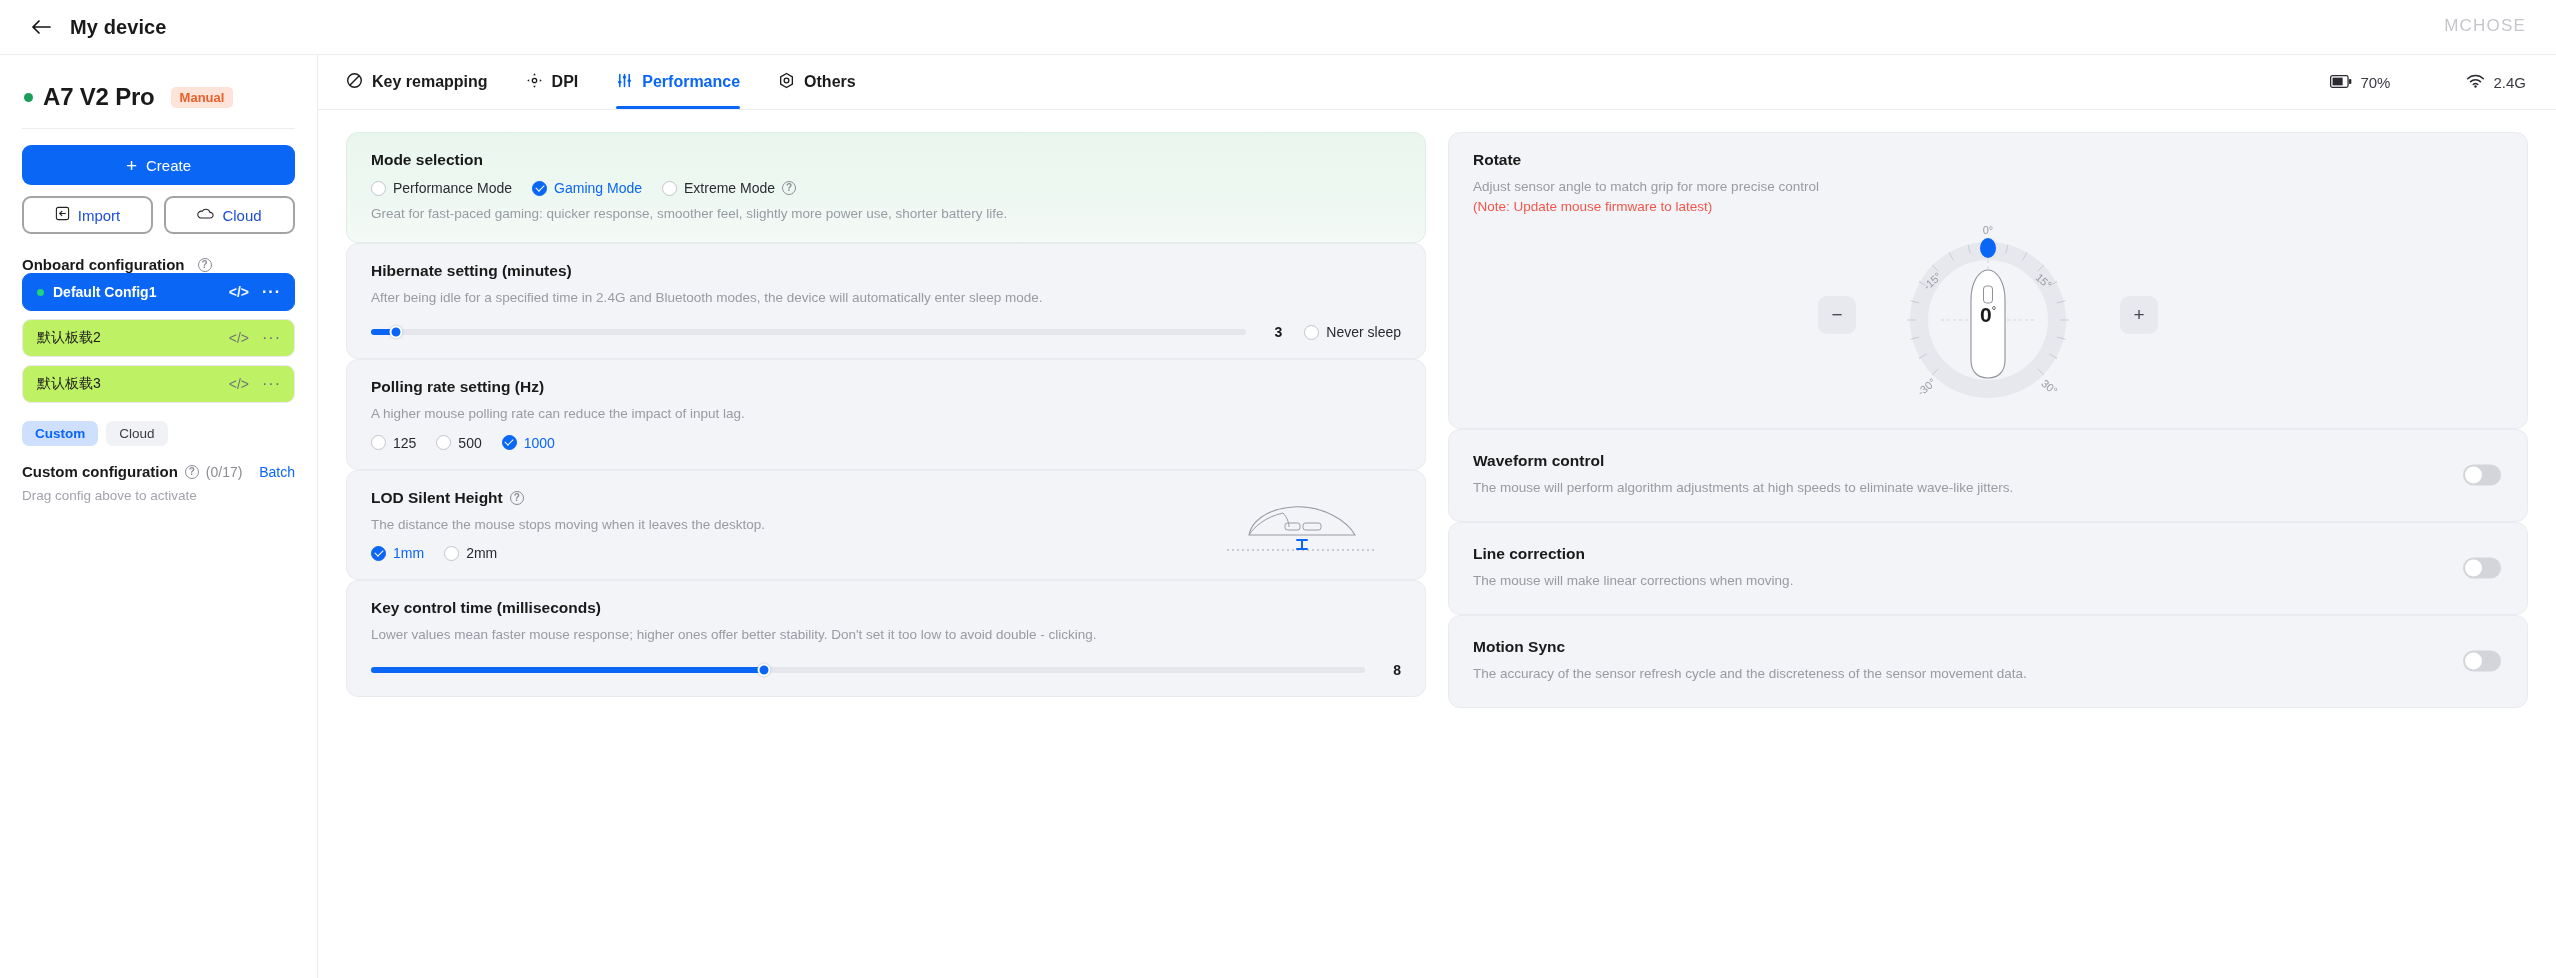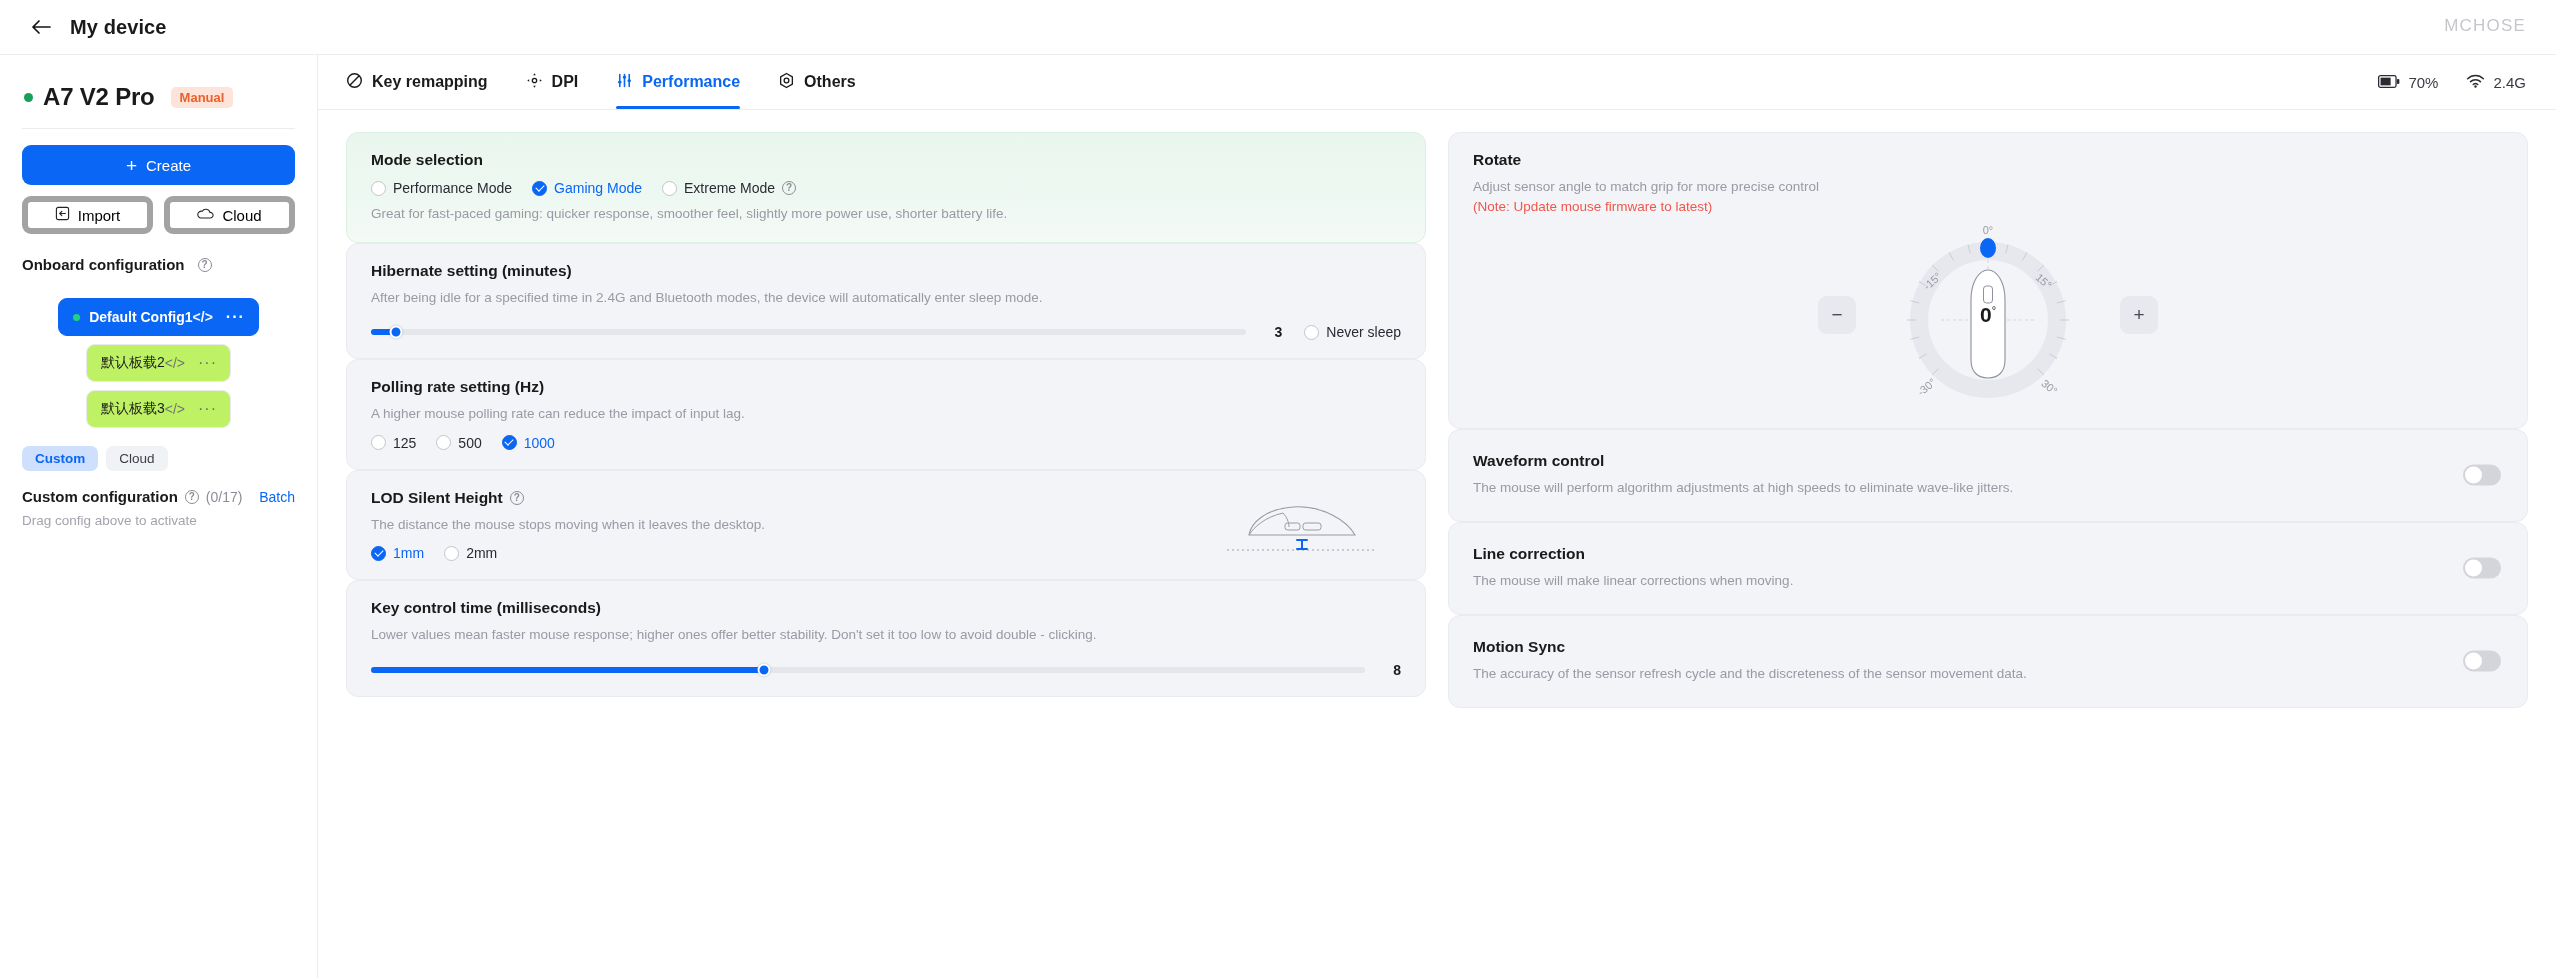--- a/index.html
+++ b/index.html
@@ -45,33 +45,33 @@
   .hr { height: 1px; background: #ececef; margin: 17px 0 16px 0; }
 
   .btn-create {
     width: 100%; height: 40px; border-radius: 9px; background: #0a66f5; color: #fff;
     font-size: 15px; display: flex; align-items: center; justify-content: center; gap: 9px;
     cursor: pointer; border: none; font-family: inherit;
   }
   .btn-create .plus { font-size: 19px; font-weight: 400; line-height: 1; }
   .btn-row { display: flex; gap: 11px; margin-top: 11px; }
   .btn-sec {
-    flex: 1; height: 38px; border-radius: 9px; border: 6px solid #a3a3a3; background: #fff;
+    flex: 1; height: 38px; border-radius: 9px; border: 2px solid #a3a3a3; background: #fff;
     display: flex; align-items: center; justify-content: center; gap: 8px;
-    font-size: 15px; color: #000000; cursor: pointer; font-family: inherit;
+    font-size: 15px; color: #1d4ed8; cursor: pointer; font-family: inherit;
   }
 
   .section-title { display: flex; align-items: center; gap: 13px; font-size: 15px; font-weight: 700; margin-top: 22px; }
   .qmark {
     width: 14px; height: 14px; border-radius: 50%; border: 1.3px solid #8c8c96;
     color: #8c8c96; font-size: 10px; line-height: 12px; text-align: center;
     display: inline-block; font-weight: 700; flex: 0 0 14px;
   }
 
-  .cfg-list { margin-top: 25px; display: flex; flex-direction: column; gap: 8px; align-items: center; }
+  .cfg-list { margin-top: 0; display: flex; flex-direction: column; gap: 8px; }
   .cfg-item {
     height: 38px; border-radius: 9px; display: flex; align-items: center;
     padding: 0 13px 0 14px; font-size: 14px; cursor: pointer;
     border: 1px solid #e9e9ee; background: #bef264; color: #1c1c1c;
   }
   .cfg-item.active { background: #0a66f5; border-color: #0a66f5; color: #fff; font-weight: 700; }
   .cfg-item .cdot { width: 7px; height: 7px; border-radius: 50%; background: #1fd47a; margin-right: 9px; flex: 0 0 7px; }
   .cfg-item .cname { flex: 1; white-space: nowrap; overflow: hidden; text-overflow: ellipsis; }
   .cfg-icons { display: flex; align-items: center; gap: 13px; }
   .ico-code { font-size: 14px; opacity: .95; cursor: pointer; }
@@ -101,21 +101,21 @@
   .tab {
     display: flex; align-items: center; gap: 9px; font-size: 16px; font-weight: 700;
     color: #1b1b1b; height: 100%; cursor: pointer; position: relative;
   }
   .tab.active { color: #0a66f5; }
   .tab.active::after {
     content: ""; position: absolute; left: 0; right: 0; bottom: 0; height: 3px;
     background: #0a66f5; border-radius: 2px;
   }
   .status { position: absolute; right: 30px; display: flex; align-items: center; gap: 28px; font-size: 15px; color: #3a3a44; }
-  .status .st { display: flex; align-items: center; gap: 8px; }
+  .status .st { display: flex; align-items: center; gap: 8px; margin-left: 48px; }
 
   .content { flex: 1; display: flex; gap: 22px; padding: 22px 28px 0 28px; min-height: 0; }
   .col { display: flex; flex-direction: column; }
   .col-left { flex: 1 1 0; min-width: 0; }
   .col-right { flex: 1 1 0; min-width: 0; }
 
   .card {
     background: #f2f4f7; border: 1px solid #e9ebf0; border-radius: 12px;
     padding: 18px 24px; position: relative;
   }

